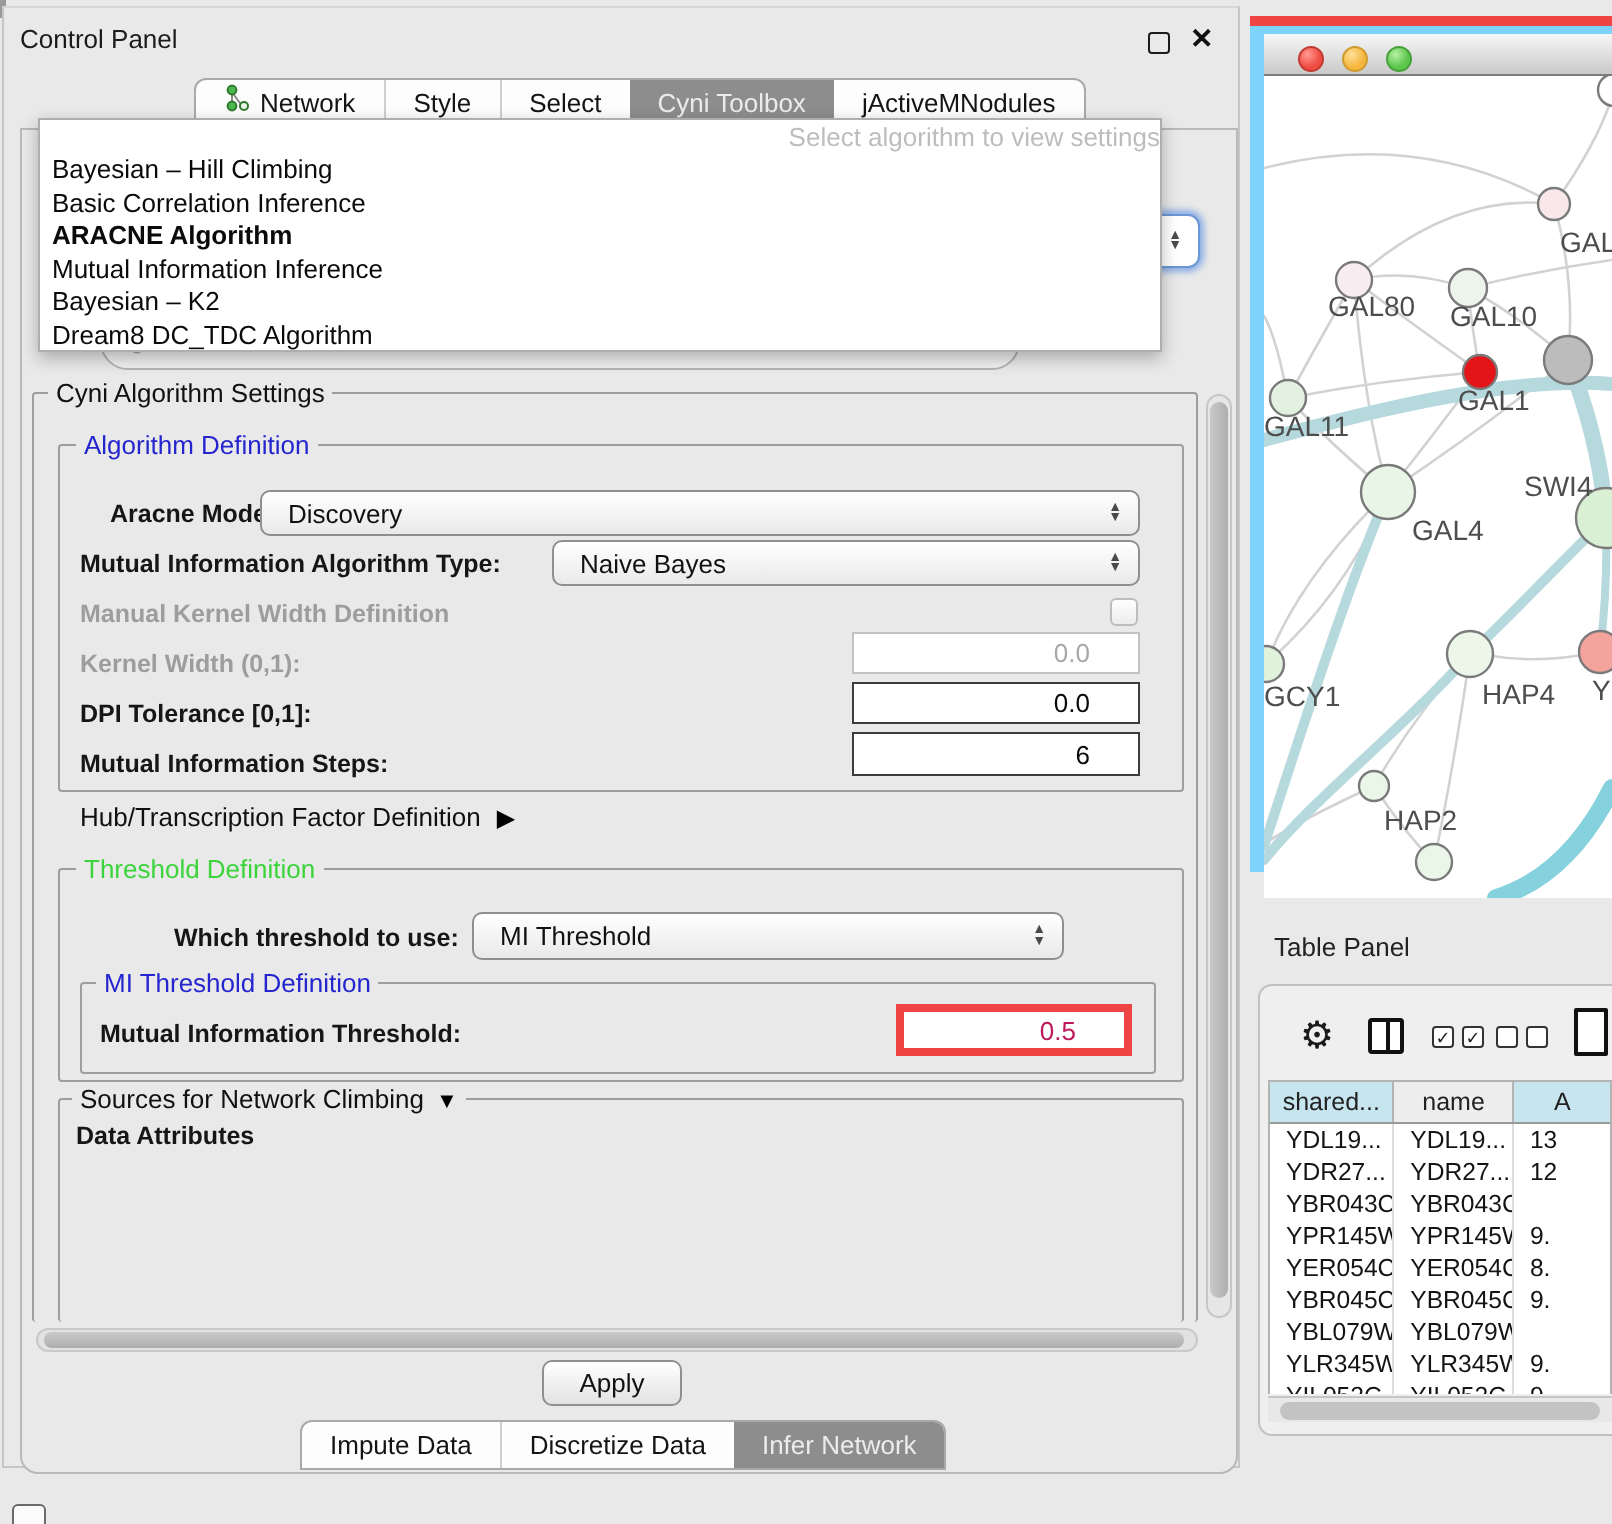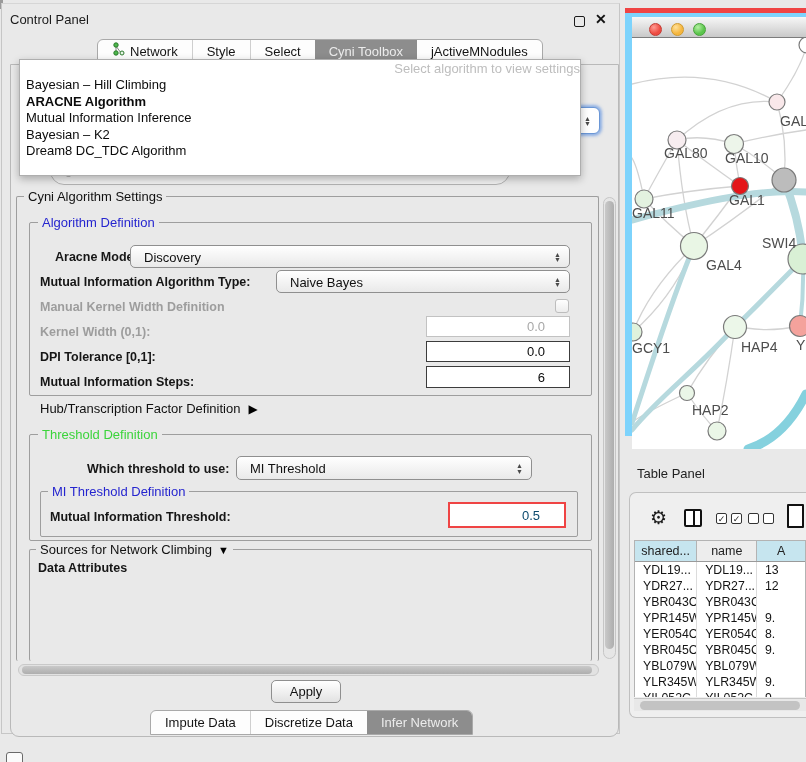--- a/index.html
+++ b/index.html
@@ -48,21 +48,21 @@
   .fieldlabel.dis { color:#9d9d9d; }
 
   .combo { position:absolute; background:linear-gradient(#ffffff,#e9e9e9); border:1px solid #8f8f8f; border-radius:5px; }
   .combo .val { position:absolute; left:13px; top:50%; transform:translateY(-50%); font-size:13px; color:#111; }
   .stepper { position:absolute; right:8px; top:50%; transform:translateY(-50%); display:flex; flex-direction:column; align-items:center; color:#4a4a4a; }
   .stepper i { font-style:normal; font-size:7px; line-height:5.5px; }
 
   .numfield { position:absolute; background:#fff; font-size:13px; text-align:right; padding-right:24px; font-family:"Liberation Sans", sans-serif; }
   .numfield.en { border:1px solid #3c3c3c; color:#0a0a0a; }
   .numfield.dis { border:1px solid #c2c2c2; color:#a8a8a8; }
-  .numfield.mid { border:2px solid #ef4444; color:#0c4a6e; }
+  .numfield.mid { border:4px solid #ef4444; color:#be185d; }
 
   #manual-checkbox { left:553px; top:295px; width:14px; height:14px; border:1px solid #bdbdbd; border-radius:3px; background:linear-gradient(#fefefe,#ececec); }
 
   #hub-row { left:38px; top:397px; font-size:13px; color:#101010; }
   #hub-row .tri { display:inline-block; margin-left:8px; font-size:12px; color:#000; }
   .tri-down { font-size:11px; color:#000; margin-left:6px; }
 
   
   #attr-list { left:43px; top:586px; width:513px; height:68px; background:#fff; overflow:hidden; }
   .attr-item { height:17px; line-height:17px; background:#3a6bd2; color:#fff; font-size:12.5px; padding-left:6px; }
@@ -157,20 +157,21 @@
         </span>
     </div>
     <div class="abs" id="ghost-combo">
       <span>gal-filtered sif default node</span>
     </div>
 
     <div class="abs" id="algo-popup">
       <span id="algo-prompt">Select algorithm to view settings</span>
       <div id="algo-list">
           <div class="algo-item">Bayesian – Hill Climbing</div>
+          <div class="algo-item">Basic Correlation Inference</div>
           <div class="algo-item sel">ARACNE Algorithm</div>
           <div class="algo-item">Mutual Information Inference</div>
           <div class="algo-item">Bayesian – K2</div>
           <div class="algo-item">Dream8 DC_TDC Algorithm</div>
         </div>
     </div>
 
     <span class="group-label" style="left:22px; top:185px;">Cyni Algorithm Settings</span>
     <div class="abs group" style="left:14px; top:192px; width:583px; height:465px; border-bottom:none;"></div>
 

